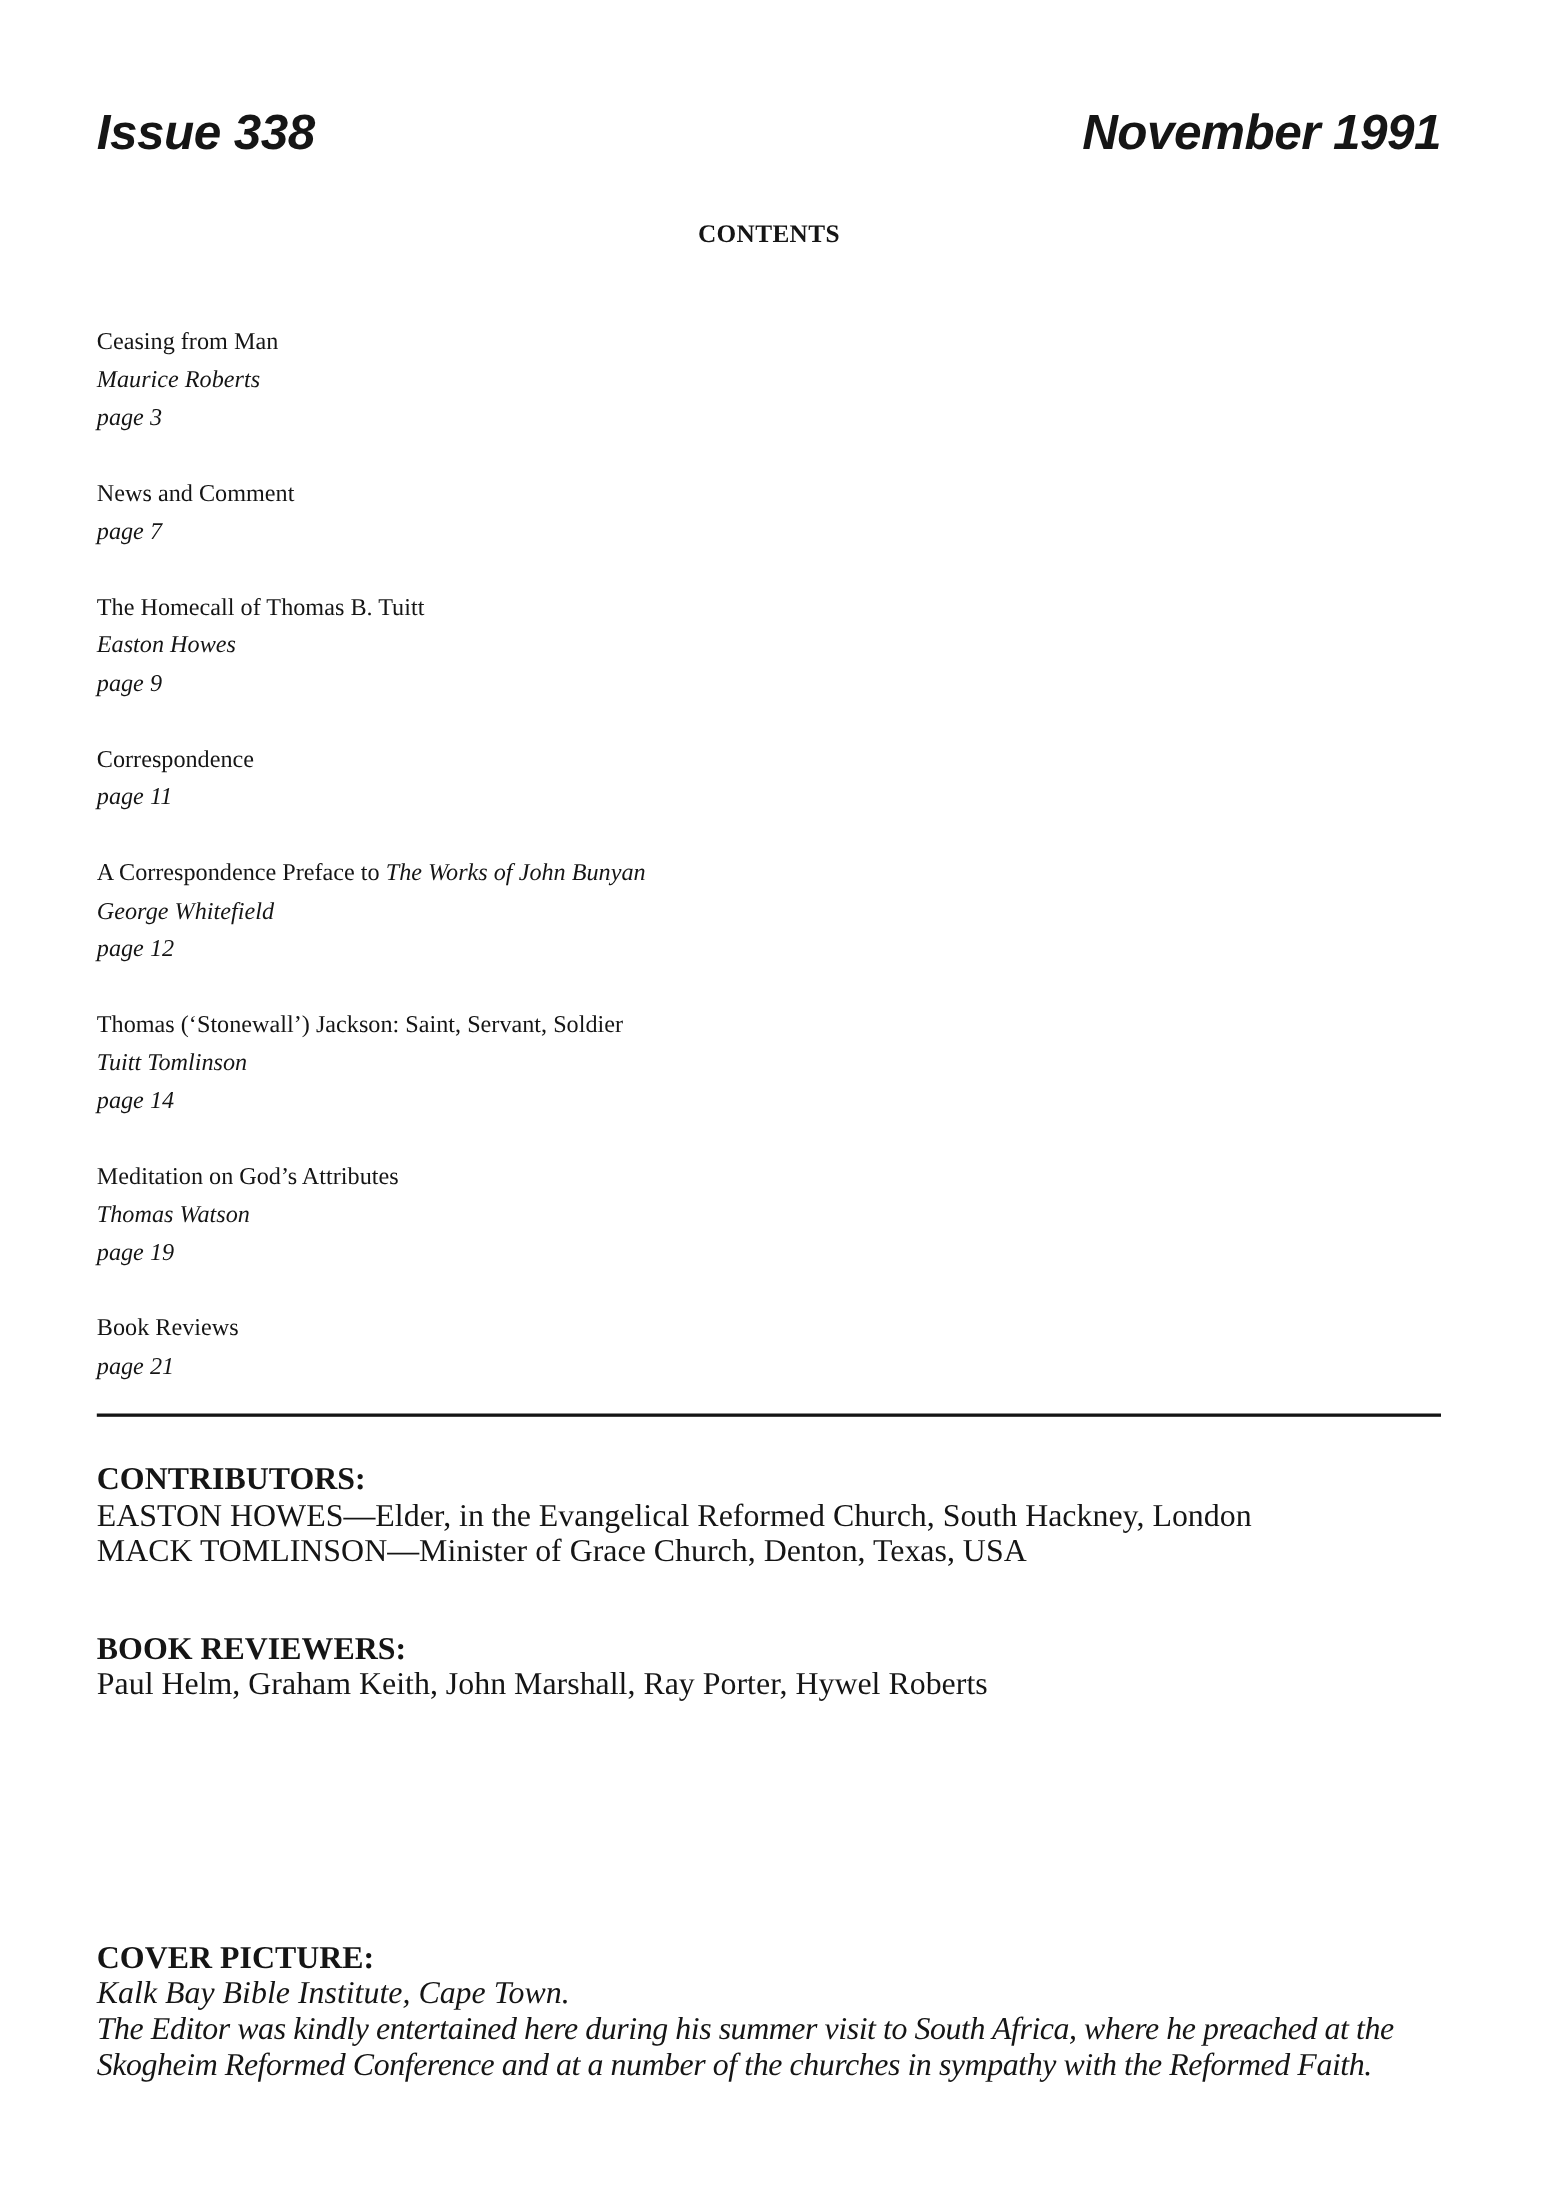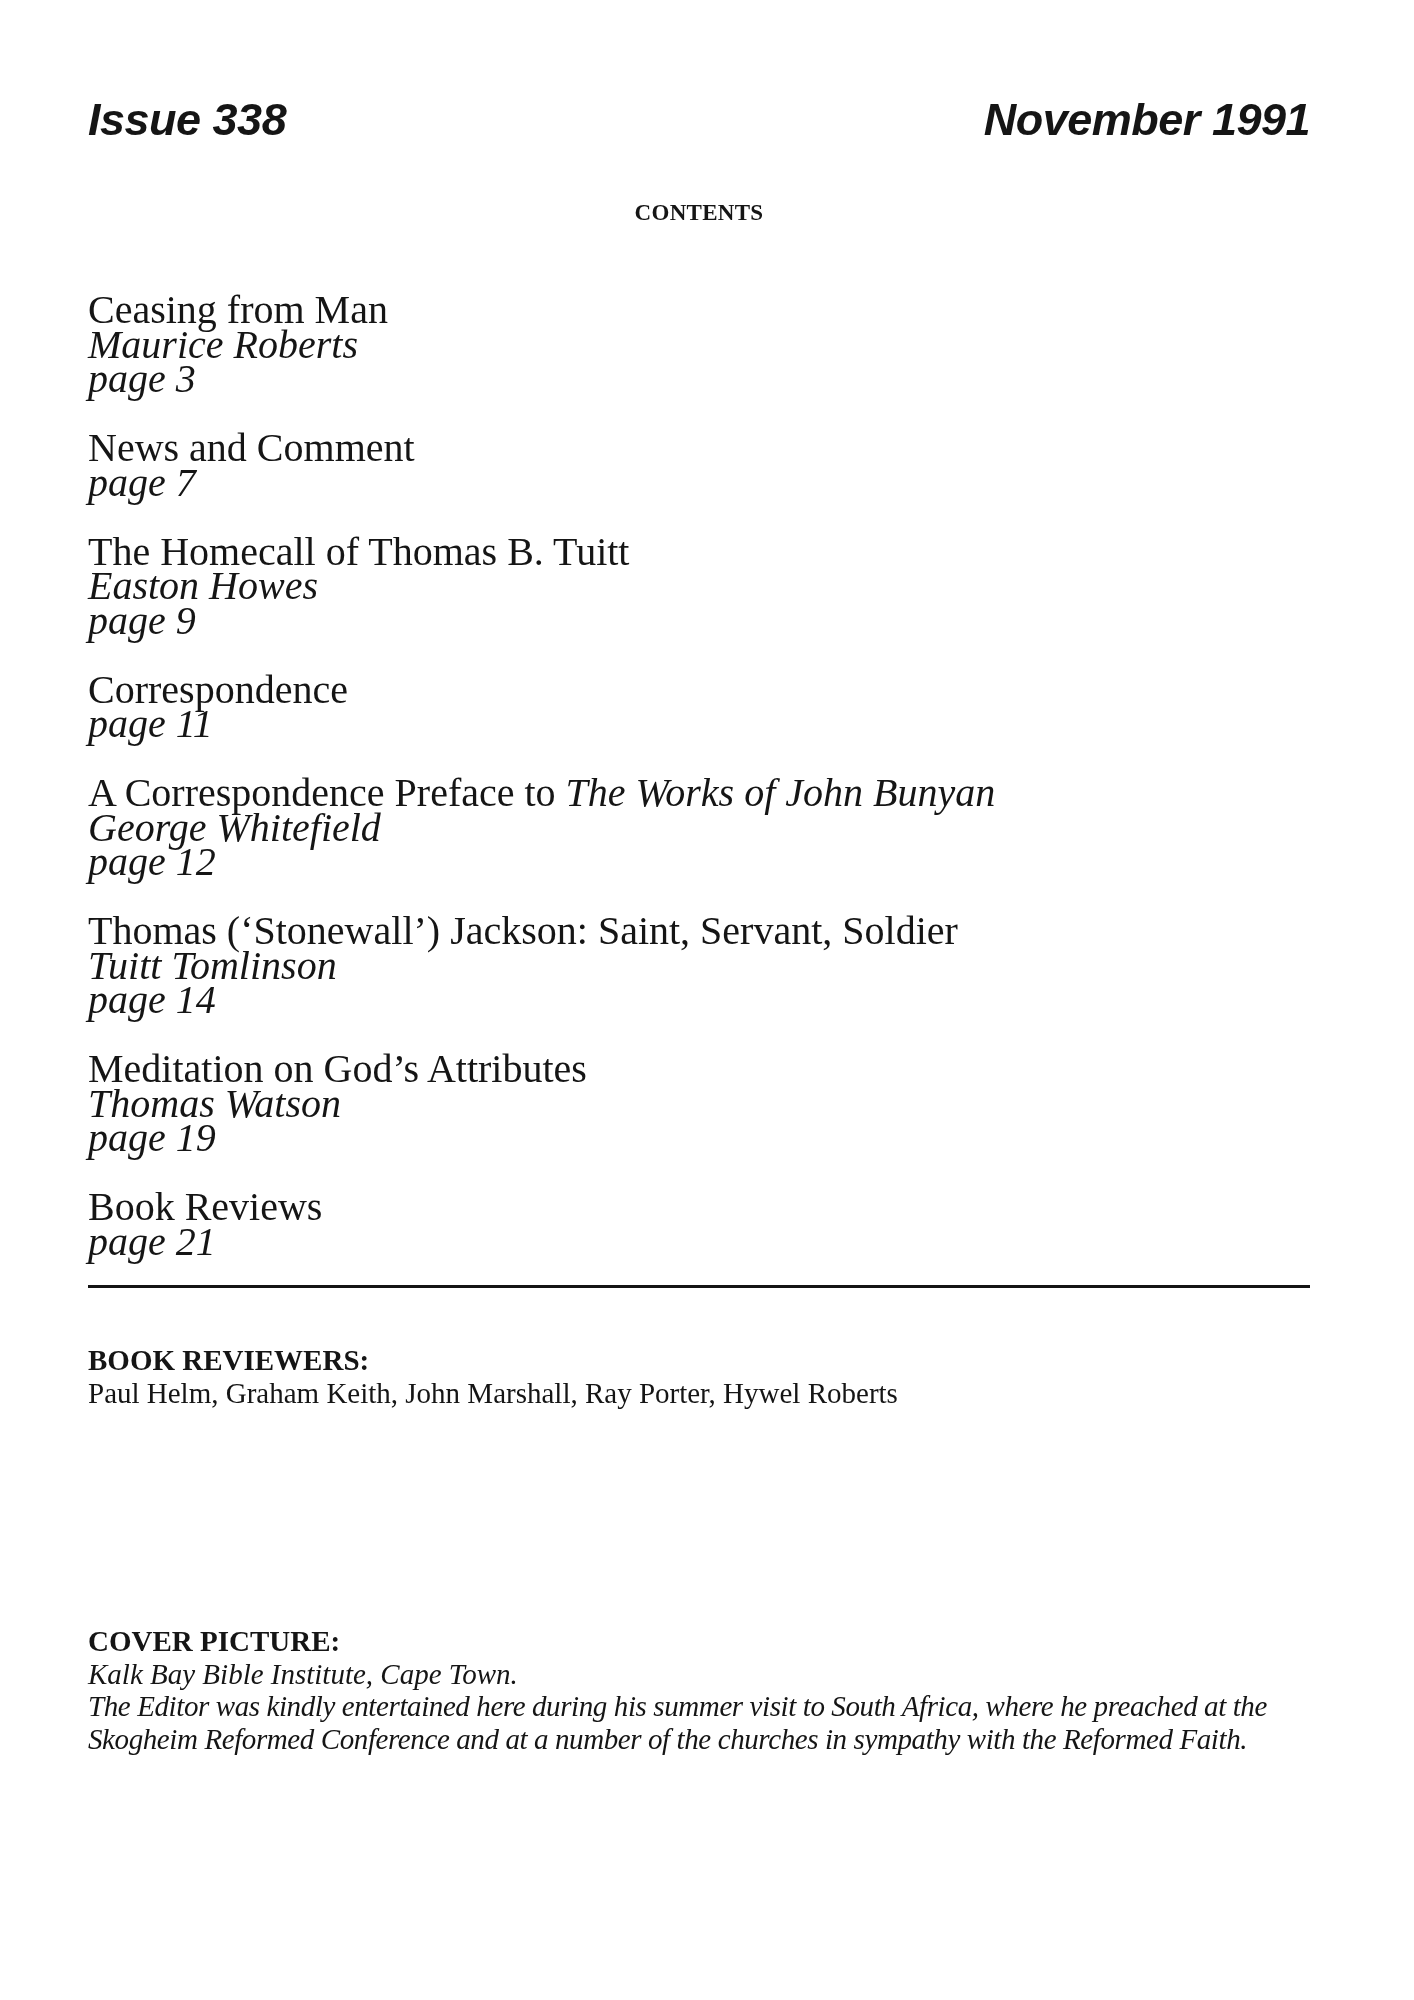--- a/index.html
+++ b/index.html
@@ -34,21 +34,21 @@
     margin-top: 54px;
     font-size: 23px;
     line-height: 34px;
     font-weight: bold;
     letter-spacing: 0.3px;
     text-align: center;
   }
   
   .toc {
     margin-top: 63px;
-    font-size: 40px;
+    font-size: 22px;
     line-height: 34.5px;
   }
   .toc-item { margin-bottom: 34.5px; }
   .toc-item:last-child { margin-bottom: 0; }
   .italic { font-style: italic; }
   
   .rule {
     border: none;
     border-top: 3px solid #141414;
     margin-top: 26px;
@@ -124,20 +124,25 @@
     <div class="toc-item">
       <div><span>Book Reviews</span><span class="italic"></span></div>
       <div class="italic"></div>
       <div class="italic">page 21</div>
     </div>
 
   </section>
 
   <hr class="rule">
 
+  <section class="info-section contributors-section">
+    <div class="info-heading">CONTRIBUTORS:</div>
+    <div>EASTON HOWES—Elder, in the Evangelical Reformed Church, South Hackney, London</div>
+    <div>MACK TOMLINSON—Minister of Grace Church, Denton, Texas, USA</div>
+  </section>
 
   <section class="info-section reviewers-section">
     <div class="info-heading">BOOK REVIEWERS:</div>
     <div>Paul Helm, Graham Keith, John Marshall, Ray Porter, Hywel Roberts</div>
   </section>
 
   <section class="info-section cover-section">
     <div class="info-heading">COVER PICTURE:</div>
     <div class="italic">Kalk Bay Bible Institute, Cape Town.</div>
     <div class="italic desc">The Editor was kindly entertained here during his summer visit to South Africa, where he preached at the Skogheim Reformed Conference and at a number of the churches in sympathy with the Reformed Faith.</div>

